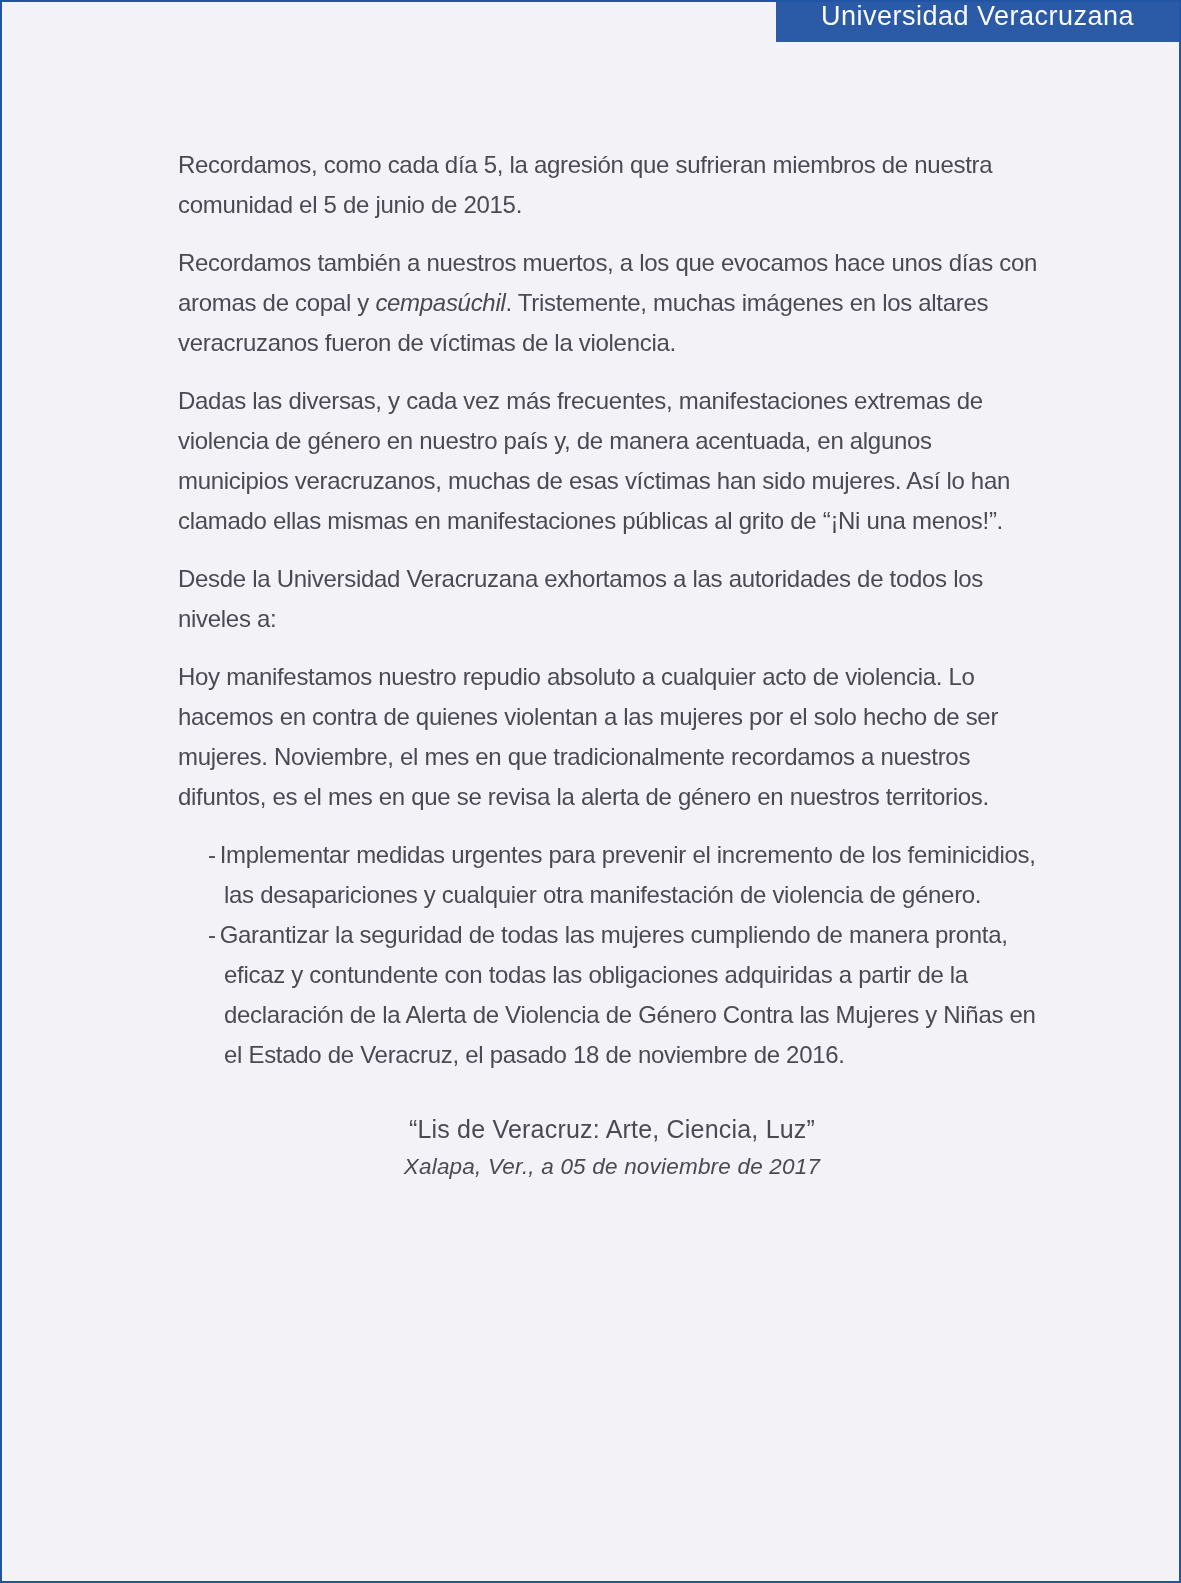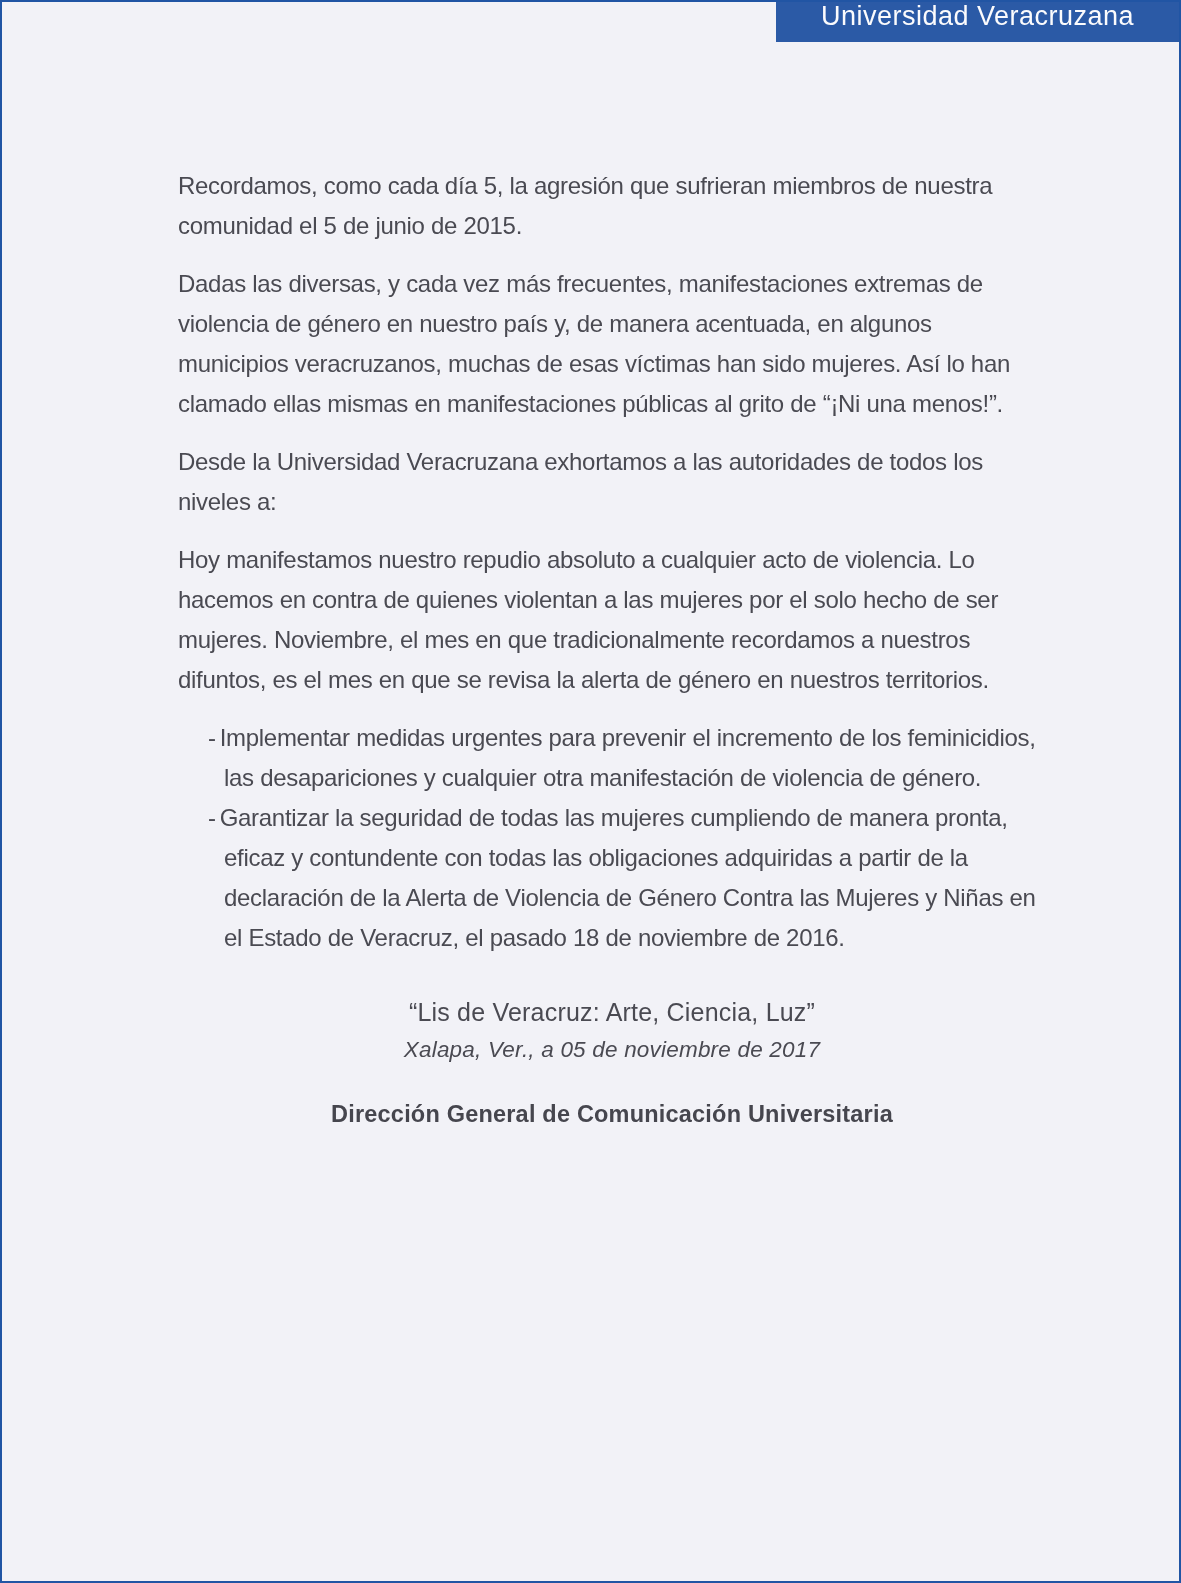--- a/index.html
+++ b/index.html
@@ -33,21 +33,21 @@
   .banner .brand {
     color: #FBFBFD;
     font-size: 27px;
     letter-spacing: 0.5px;
     white-space: nowrap;
     font-weight: normal;
   }
   .content {
     position: absolute;
     left: 176px;
-    top: 164px;
+    top: 143px;
     width: 868px;
     color: #4A4A52;
     font-size: 24px;
     letter-spacing: -0.3px;
     line-height: 40px;
     text-align: left;
   }
   .para {
     margin: 0 0 18px 0;
   }
@@ -94,35 +94,35 @@
 <div class="page">
 
   <div class="banner">
     <span class="brand">Universidad Veracruzana</span>
   </div>
 
   <div class="content">
 
     <p class="para">Recordamos, como cada día 5, la agresión que sufrieran miembros de nuestra comunidad el 5 de junio de 2015.</p>
 
+    <p class="para"><span>Recordamos también a nuestros muertos, a los que evocamos hace unos días con aromas de copal y </span><em>cempasúchil</em><span>. Tristemente, muchas imágenes en los altares veracruzanos fueron de víctimas de la violencia.</span></p>
 
     <p class="para">Dadas las diversas, y cada vez más frecuentes, manifestaciones extremas de violencia de género en nuestro país y, de manera acentuada, en algunos municipios veracruzanos, muchas de esas víctimas han sido mujeres. Así lo han clamado ellas mismas en manifestaciones públicas al grito de “¡Ni una menos!”.</p>
 
     <p class="para">Desde la Universidad Veracruzana exhortamos a las autoridades de todos los niveles a:</p>
 
     <p class="para">Hoy manifestamos nuestro repudio absoluto a cualquier acto de violencia. Lo hacemos en contra de quienes violentan a las mujeres por el solo hecho de ser mujeres. Noviembre, el mes en que tradicionalmente recordamos a nuestros difuntos, es el mes en que se revisa la alerta de género en nuestros territorios.</p>
 
     <div class="demands">
       <div class="demand-item"><span class="marker">-</span><span>Implementar medidas urgentes para prevenir el incremento de los feminicidios, las desapariciones y cualquier otra manifestación de violencia de género.</span></div>
       <div class="demand-item"><span class="marker">-</span><span>Garantizar la seguridad de todas las mujeres cumpliendo de manera pronta, eficaz y contundente con todas las obligaciones adquiridas a partir de la declaración de la Alerta de Violencia de Género Contra las Mujeres y Niñas en el Estado de Veracruz, el pasado 18 de noviembre de 2016.</span></div>
     </div>
 
 
     <div class="motto-block">
       <div class="motto">“Lis de Veracruz: Arte, Ciencia, Luz”</div>
       <div class="dateline">Xalapa, Ver., a 05 de noviembre de 2017</div>
     </div>
 
-    <div class="footer-credit">Dirección General de Comunicación Universitaria</div>
 
   </div>
 
 </div>
 
 </body></html>

